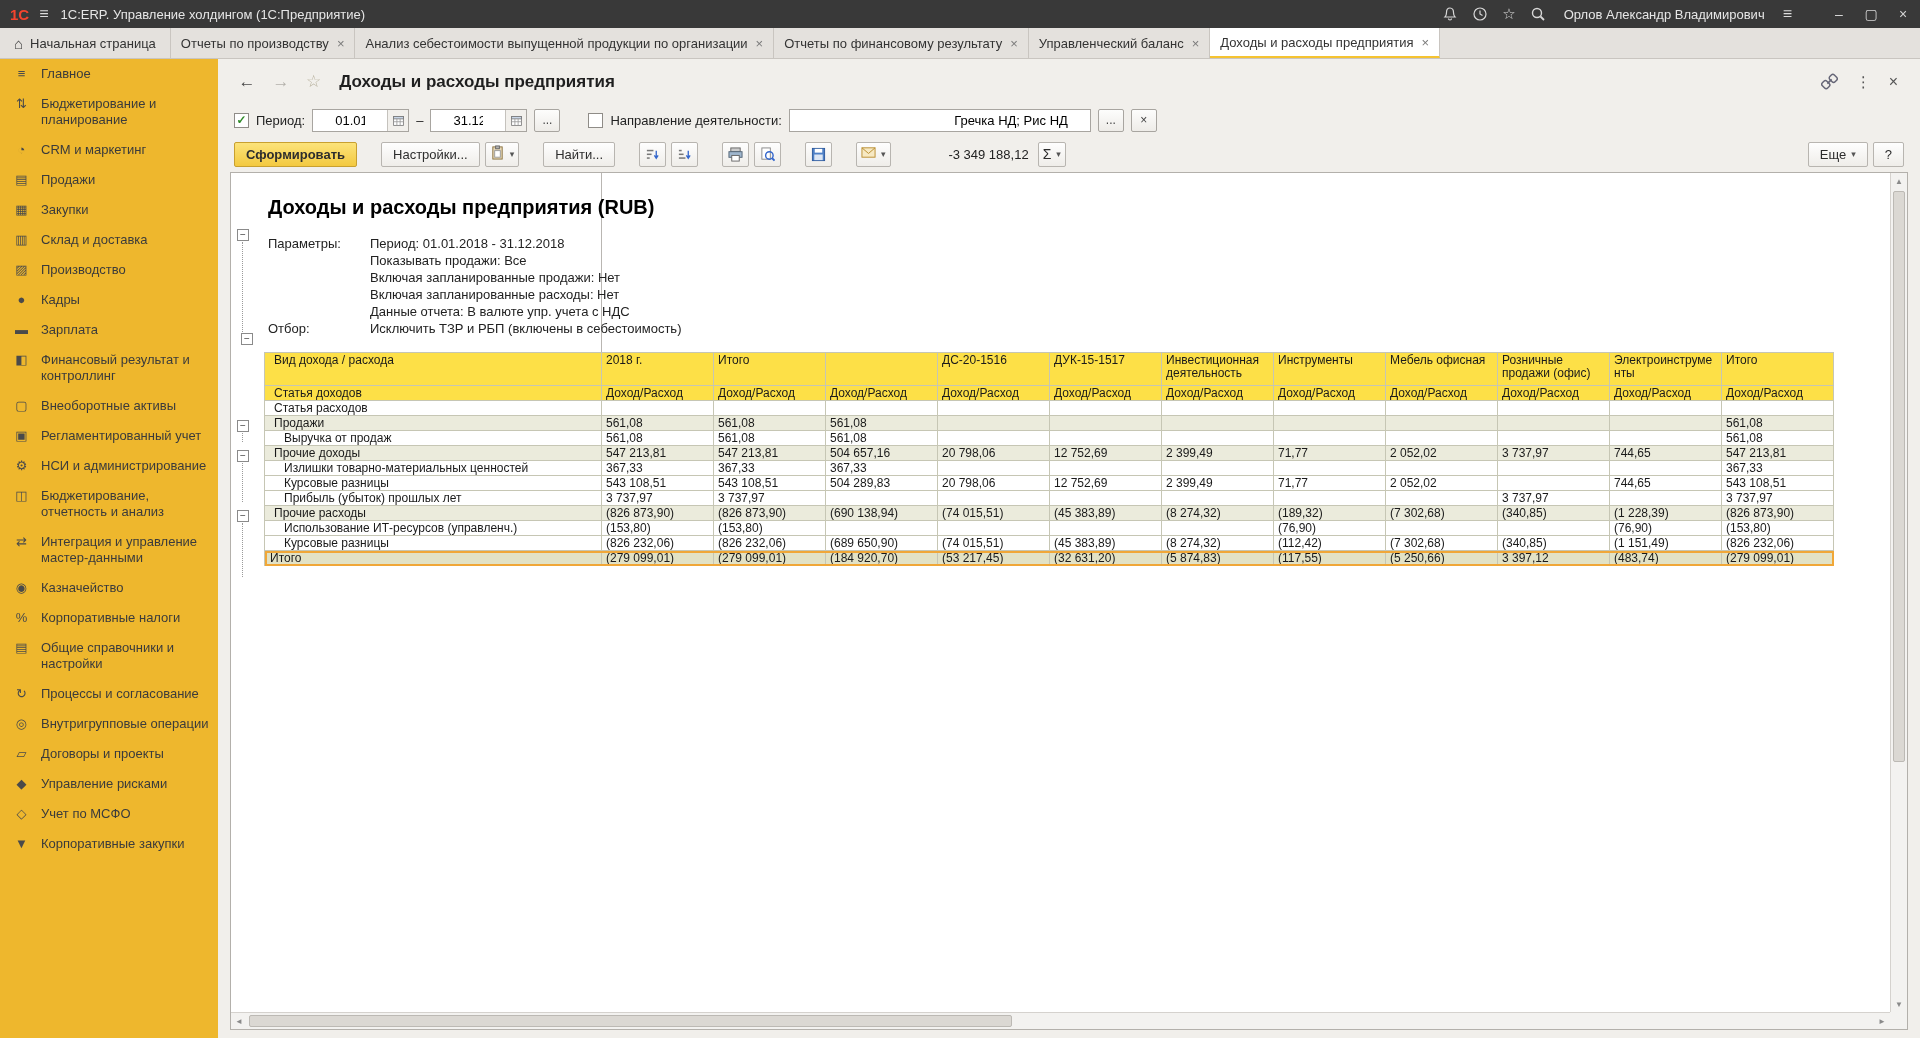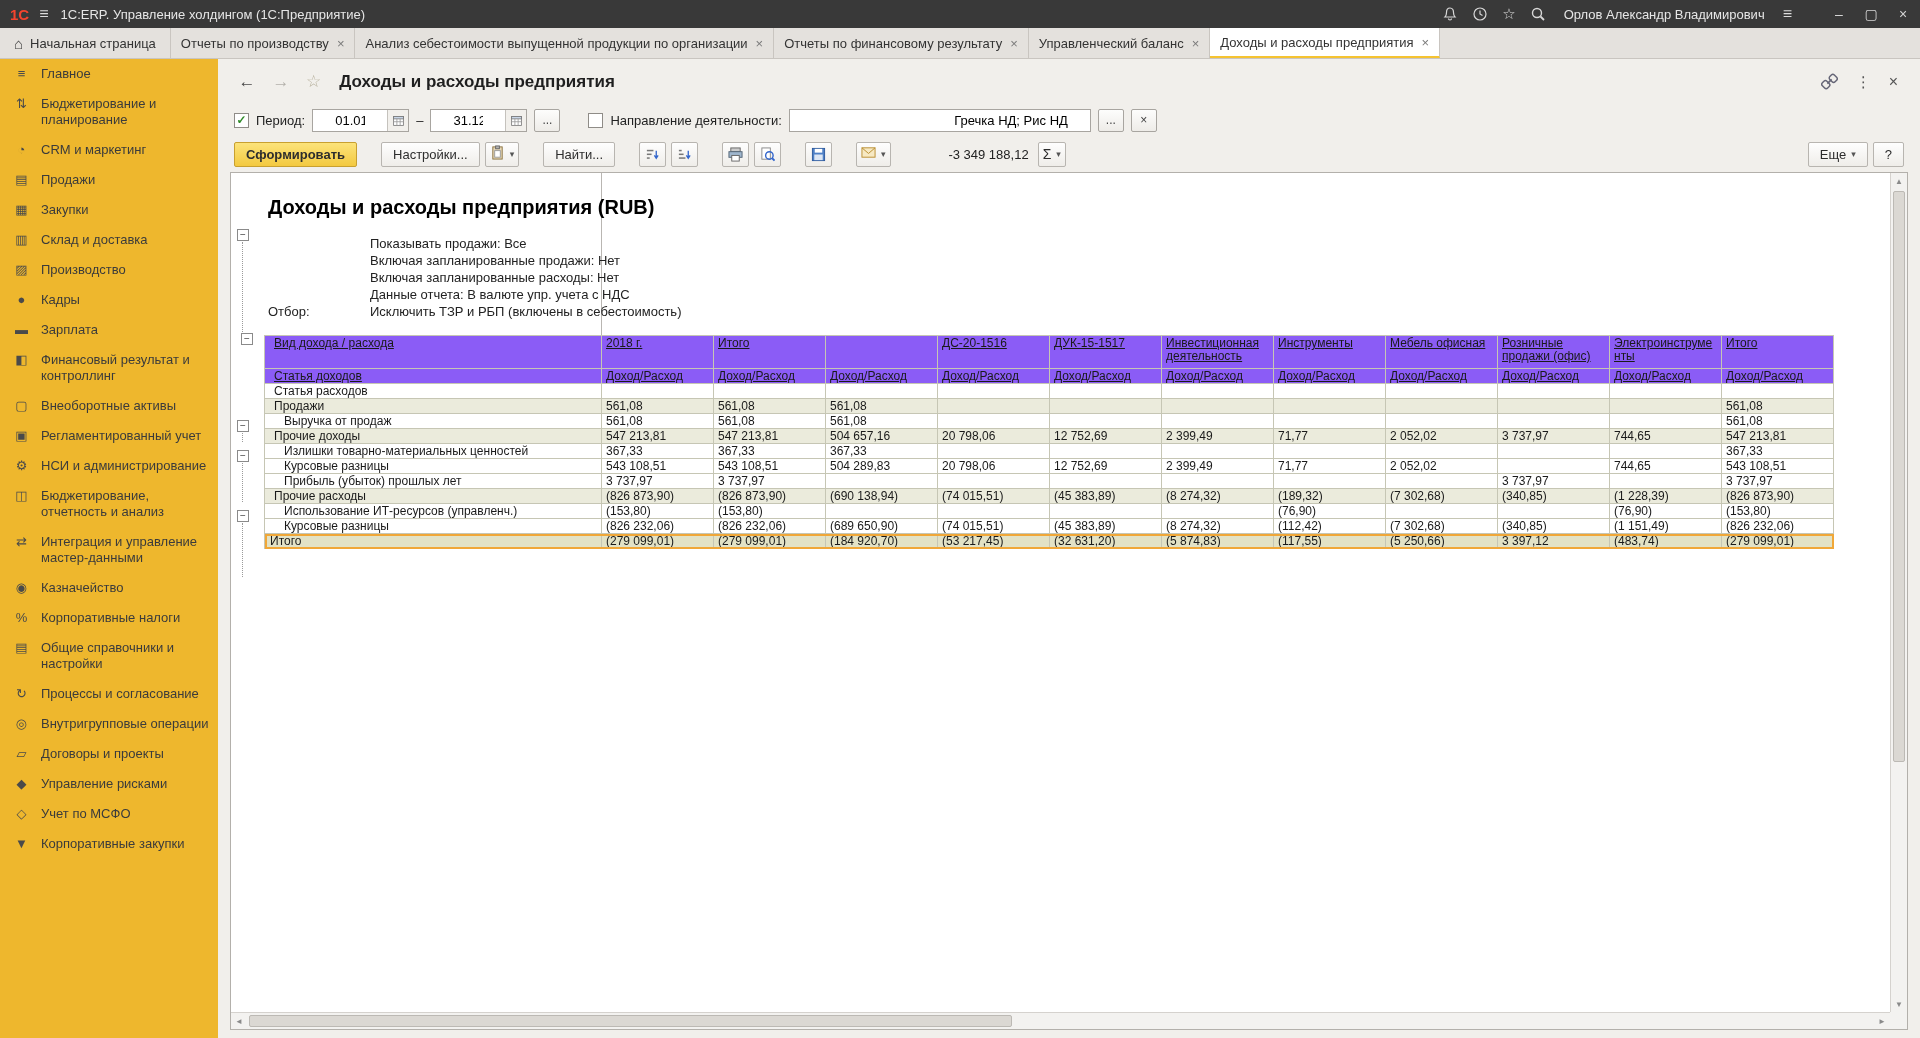--- a/index.html
+++ b/index.html
@@ -89,21 +89,21 @@
 
   .doc { position:absolute; left:33px; top:0; right:17px; bottom:17px; overflow:hidden; }
   .doc-title { margin:22px 0 0 4px; font-size:20px; line-height:24px; font-weight:bold; color:#000; }
   .params { margin:16px 0 0 4px; font-size:13px; }
   .param-row { display:flex; line-height:17px; }
   .param-label { width:102px; min-width:102px; }
 
   table.grid { margin-top:15px; border-collapse:collapse; table-layout:fixed; width:1569px; font-size:12px; }
   .grid th, .grid td { border:1px solid #c6c6b4; padding:0 4px; white-space:nowrap; overflow:hidden;
                        font-weight:normal; text-align:left; height:15px; line-height:14px; color:#1a1a1a; }
-  .grid thead th { background:#8b5cf6;text-decoration:underline; }
+  .grid thead th { background:#fde047; }
   .grid tr.h1 th { height:33px; vertical-align:top; white-space:normal; overflow-wrap:break-word; line-height:13px; padding-top:1px; }
   .grid col.c-name { width:337px; }
   .grid col.c-val { width:112px; }
   .num { text-align:right; }
   .row-section td { background:#fff; }
   .row-group td { background:#ebebdc; }
   .row-detail td { background:#fff; }
   .row-total td { background:#e2e2c6; }
   .row-total { outline:2px solid #f0a738; outline-offset:-2px; }
   .pad-0 { padding-left:5px !important; }
@@ -435,20 +435,24 @@
       <div class="gbox" style="left:6px; top:277px;">−</div>
       <div class="gline" style="left:11px; top:290px; height:39px;"></div>
       <div class="gbox" style="left:6px; top:337px;">−</div>
       <div class="gline" style="left:11px; top:350px; height:54px;"></div>
     </div>
 
     <div class="doc">
       <div class="doc-title">Доходы и расходы предприятия (RUB)</div>
       <div class="params">
           <div class="param-row">
+            <span class="param-label">Параметры:</span>
+            <span class="param-text">Период: 01.01.2018 - 31.12.2018</span>
+          </div>
+          <div class="param-row">
             <span class="param-label"></span>
             <span class="param-text">Показывать продажи: Все</span>
           </div>
           <div class="param-row">
             <span class="param-label"></span>
             <span class="param-text">Включая запланированные продажи: Нет</span>
           </div>
           <div class="param-row">
             <span class="param-label"></span>
             <span class="param-text">Включая запланированные расходы: Нет</span>

